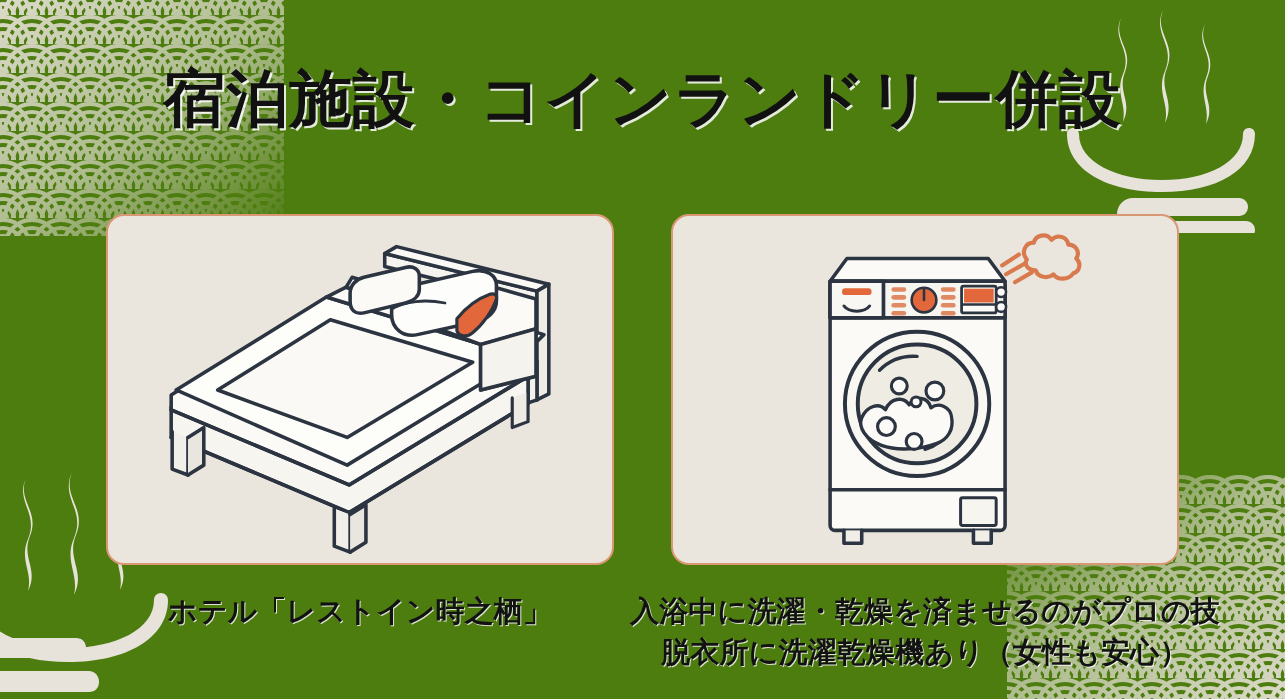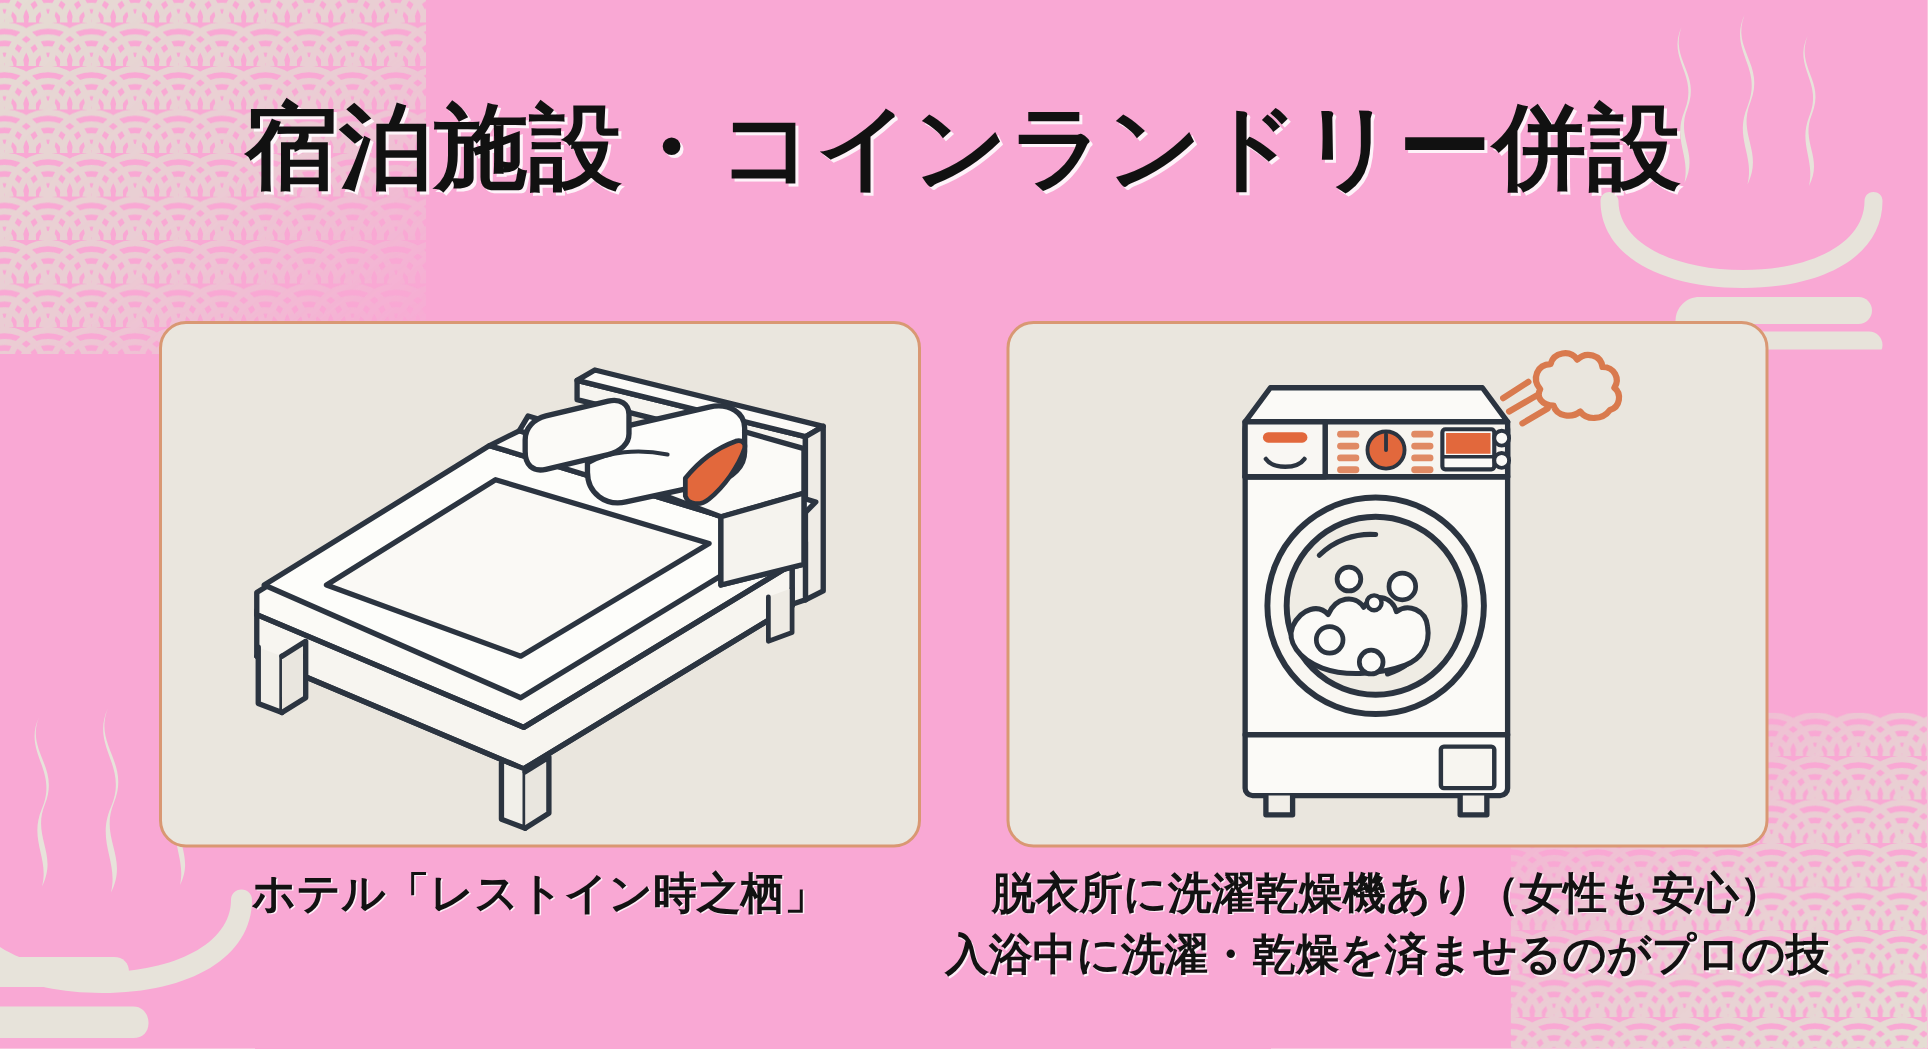--- a/index.html
+++ b/index.html
@@ -14,21 +14,21 @@
     font-family: "Liberation Sans", "DejaVu Sans", sans-serif;
     background: #f7f5ef;
     position: relative;
   }
 
   
   .slide {
     position: relative;
     width: 1285px;
     height: 699px;
-    background: #f9a8d4;
+    background: #4d7c0f;
     overflow: hidden;
   }
 
   
   .wave-deco {
     position: absolute;
     opacity: 1;
     pointer-events: none;
   }
   .wave-tl { top: -14px; left: -26px; width: 310px; height: 250px; }
@@ -90,21 +90,21 @@
   }
 
   .card-illustration {
     width: 100%;
     height: 100%;
     display: block;
   }
 
   
   .caption {
-    margin-top: 11px;
+    margin-top: 26px;
     text-align: center;
     font-size: 29px;
     line-height: 1.42;
     font-weight: 700;
     color: #121212;
     letter-spacing: 0.005em;
     text-shadow: 1px 1px 0 rgba(255,255,255,0.8);
     white-space: nowrap;
   }
   .caption .line { display: block; }
@@ -326,19 +326,19 @@
 
           <g fill="none" stroke="#d97a4e" stroke-width="4.2" stroke-linecap="round" stroke-linejoin="round">
             <path d="M357 44 C351 37 355 27 364 27 C366 19 377 17 382 24 C388 18 398 21 399 29 C407 29 411 37 407 43 C412 47 411 56 404 58 C399 65 388 65 384 59 C378 64 368 62 366 55 C358 55 354 49 357 44 Z"></path>
             <path d="M349 39 L332 50"></path>
             <path d="M355 48 L336 59"></path>
             <path d="M362 57 L345 67"></path>
           </g>
         </svg>
       </div>
       <div class="caption caption-right">
+        <span class="line">入浴中に洗濯・乾燥を済ませるのがプロの技</span>
         <span class="line">脱衣所に洗濯乾燥機あり（女性も安心）</span>
-        <span class="line">入浴中に洗濯・乾燥を済ませるのがプロの技</span>
       </div>
     </div>
 
   </div>
 </div>
 
 </body></html>

